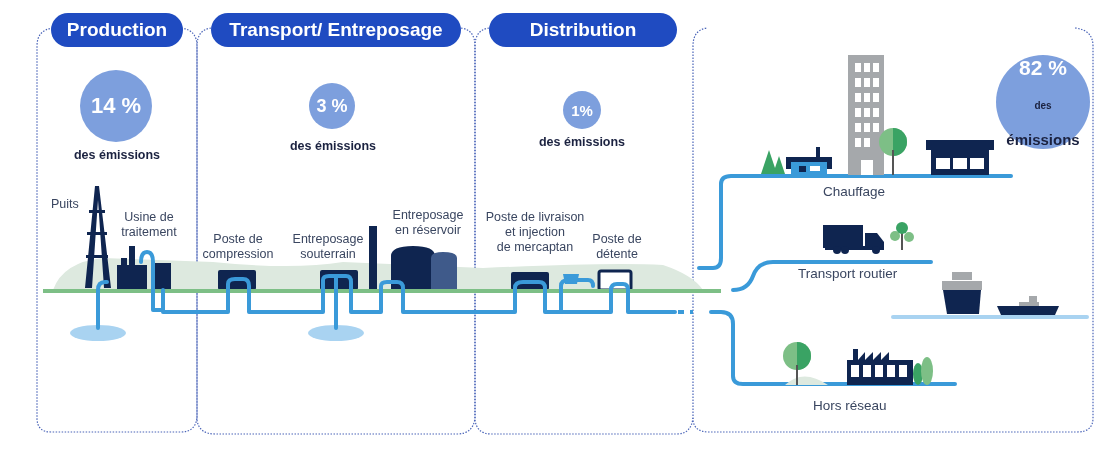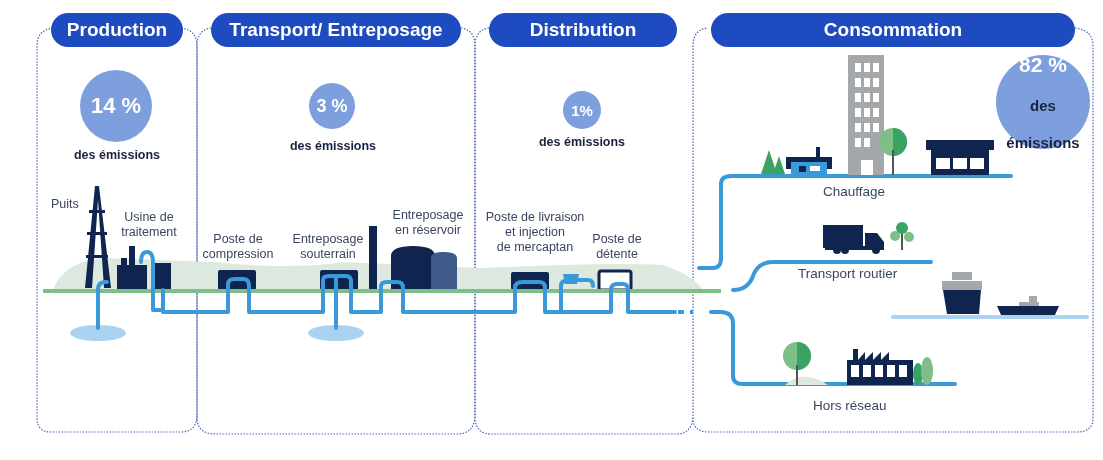--- a/index.html
+++ b/index.html
@@ -158,40 +158,39 @@
           <rect x="886" y="365" width="8" height="12"></rect>
         </g>
       <ellipse cx="905" cy="374" rx="5" ry="11" fill="#3aa364"></ellipse>
       <ellipse cx="914" cy="371" rx="6" ry="14" fill="#7dbf86"></ellipse>
     </g>
   </svg>
 
   <div class="hdr" style="left:38px;top:13px;width:132px;">Production</div>
   <div class="hdr" style="left:198px;top:13px;width:250px;">Transport/ Entreposage</div>
   <div class="hdr" style="left:476px;top:13px;width:188px;">Distribution</div>
-  <div class="hdr" style="left:698px;top:13px;width:364px;">Consommation</div>
 
   <div class="badge" style="left:67px;top:70px;width:72px;height:72px;font-size:22px;text-align:right;">
     <span>14 %</span>
   </div>
   <div class="em" style="left:44px;top:148px;width:120px;">des émissions</div>
 
   <div class="badge" style="left:296px;top:83px;width:46px;height:46px;font-size:18px;">
     <span>3 %</span>
   </div>
   <div class="em" style="left:260px;top:139px;width:120px;">des émissions</div>
 
   <div class="badge" style="left:550px;top:91px;width:38px;height:38px;font-size:15px;">
     <span>1%</span>
   </div>
   <div class="em" style="left:509px;top:135px;width:120px;">des émissions</div>
 
   <div class="badge" style="left:983px;top:55px;width:94px;height:94px;gap:20px;">
     <span style="font-size:21px;">82 %</span>
-    <span style="font-size:15px;color:#1b2240;">des</span>
+    <span style="font-size:10px;color:#1b2240;">des</span>
     <span style="font-size:15px;color:#1b2240;">émissions</span>
   </div>
 
   <div class="lbl" style="left:38px;top:197px;">Puits</div>
   <div class="lbl" style="left:104px;top:210px;width:64px;">
     <div>Usine de</div>
     <div>traitement</div>
   </div>
   <div class="lbl" style="left:186px;top:232px;width:78px;">
     <div>Poste de</div>

